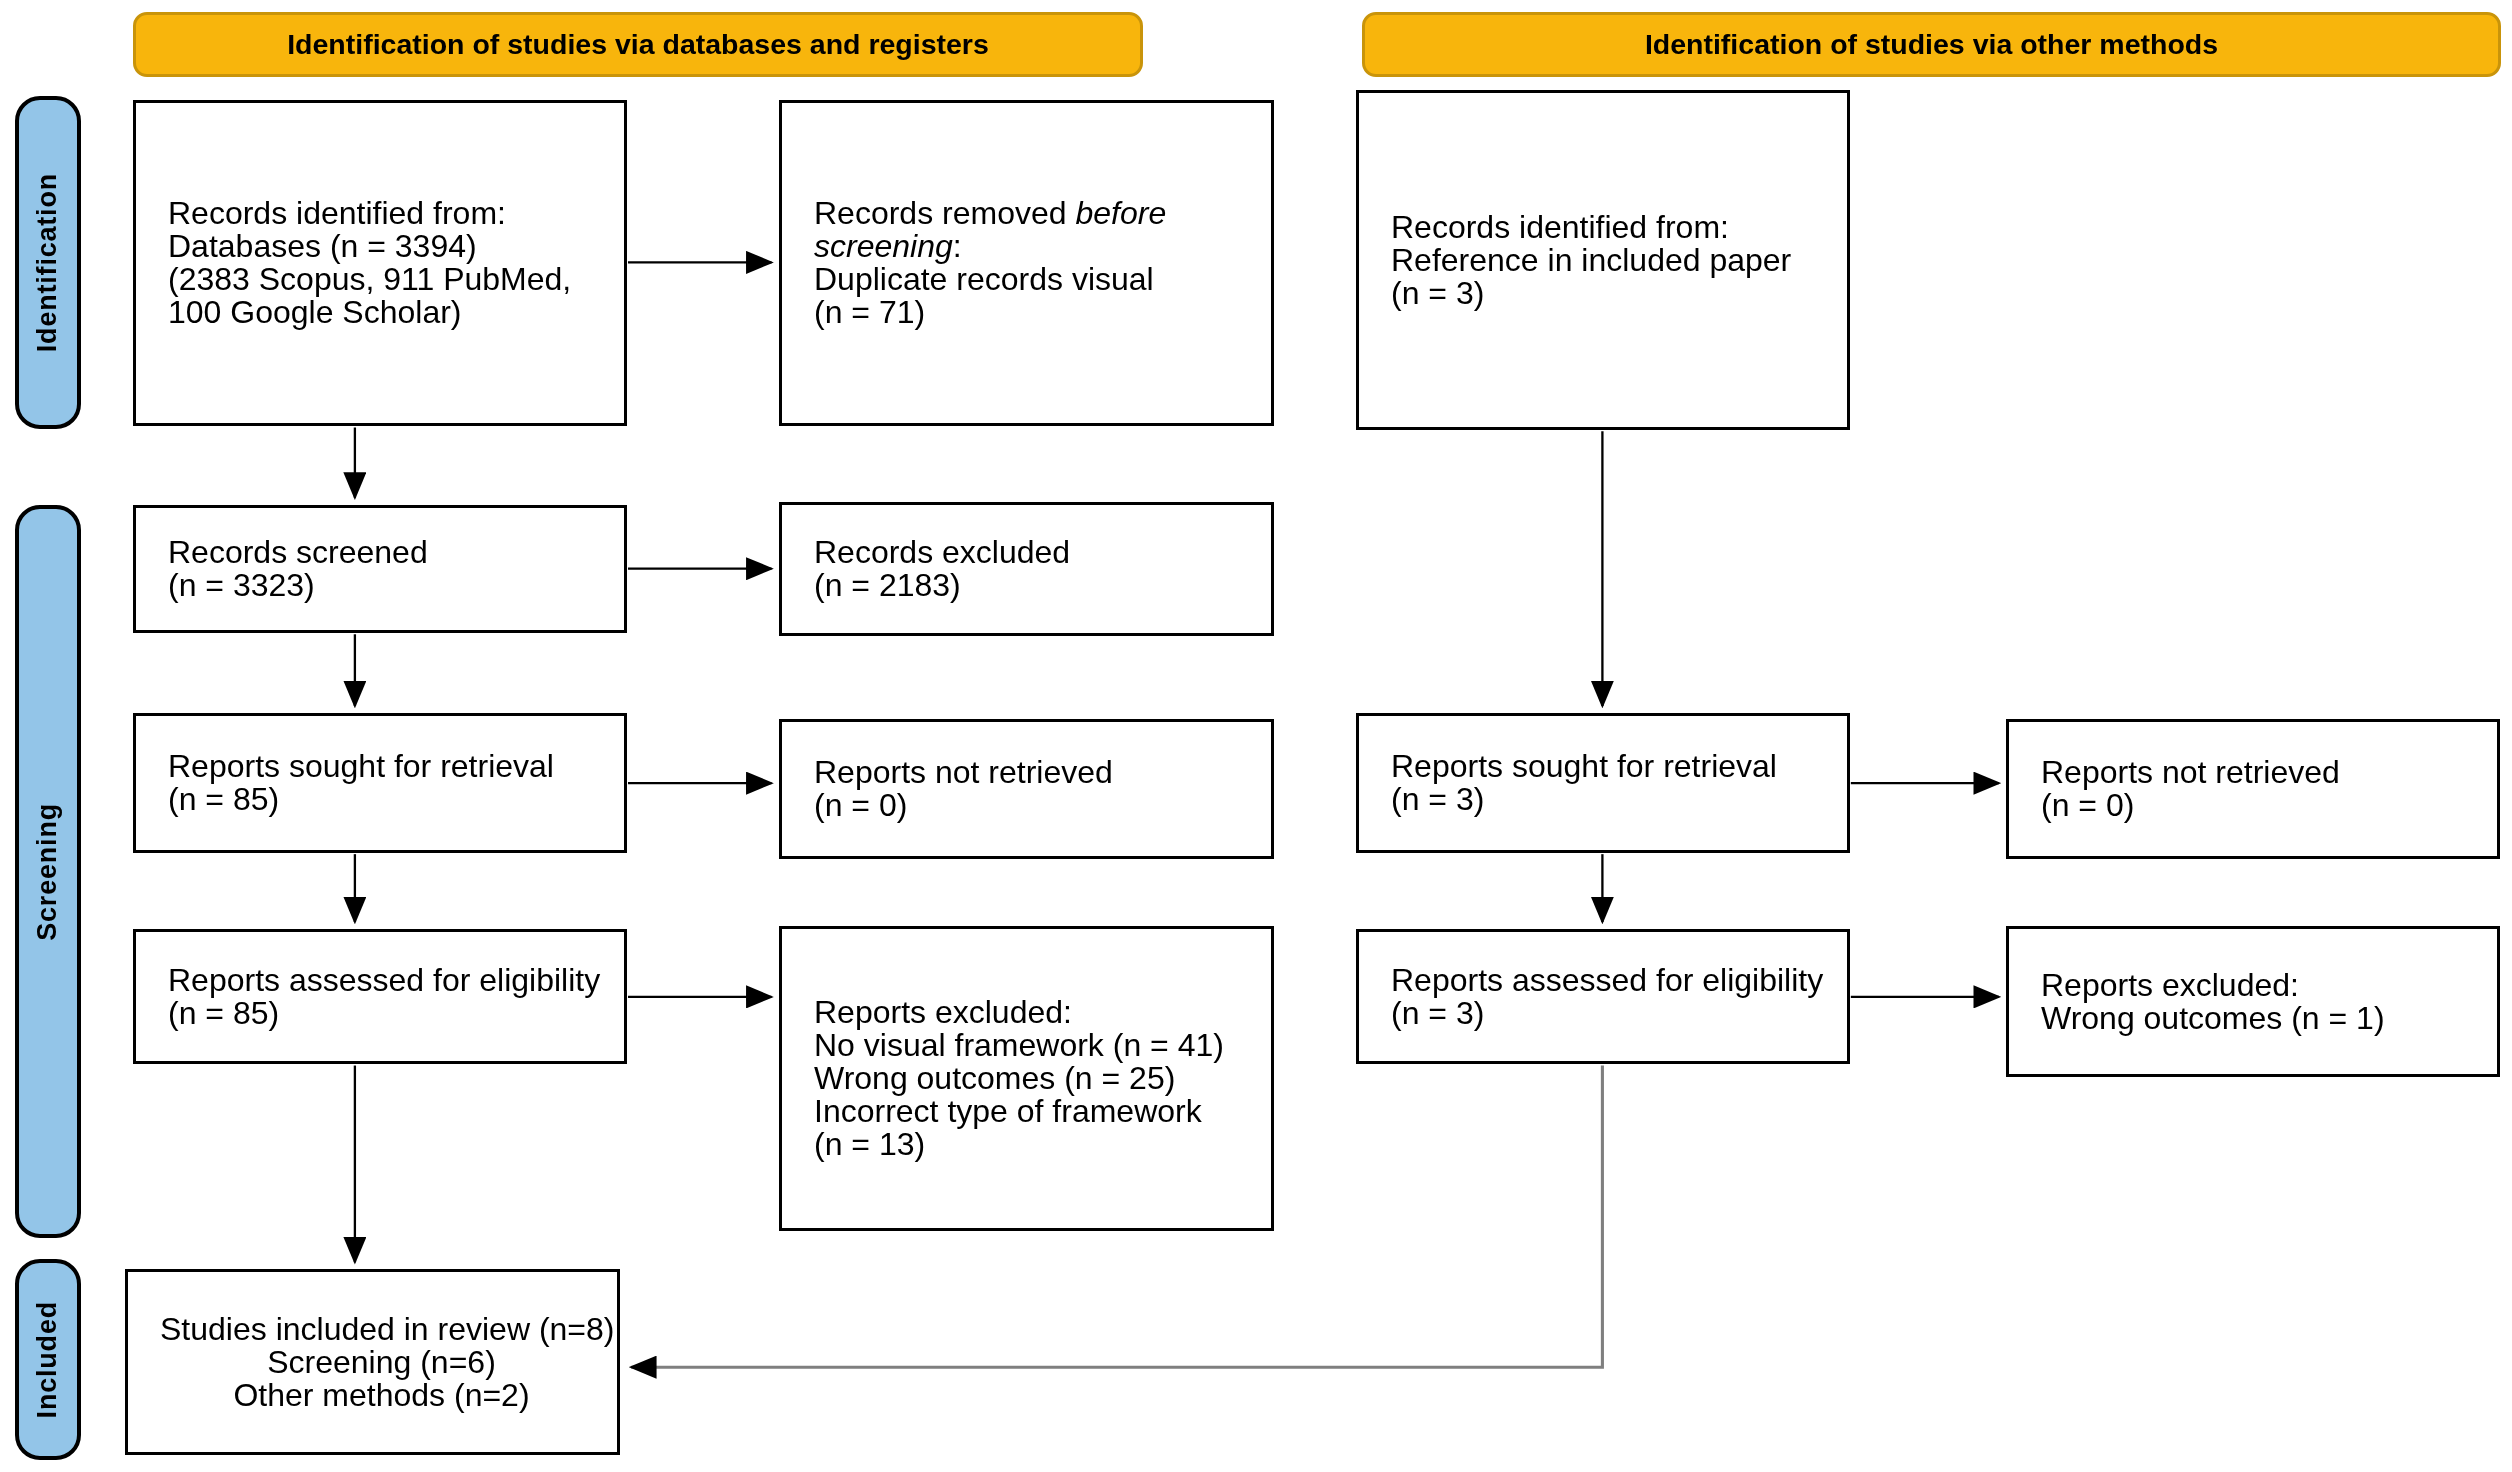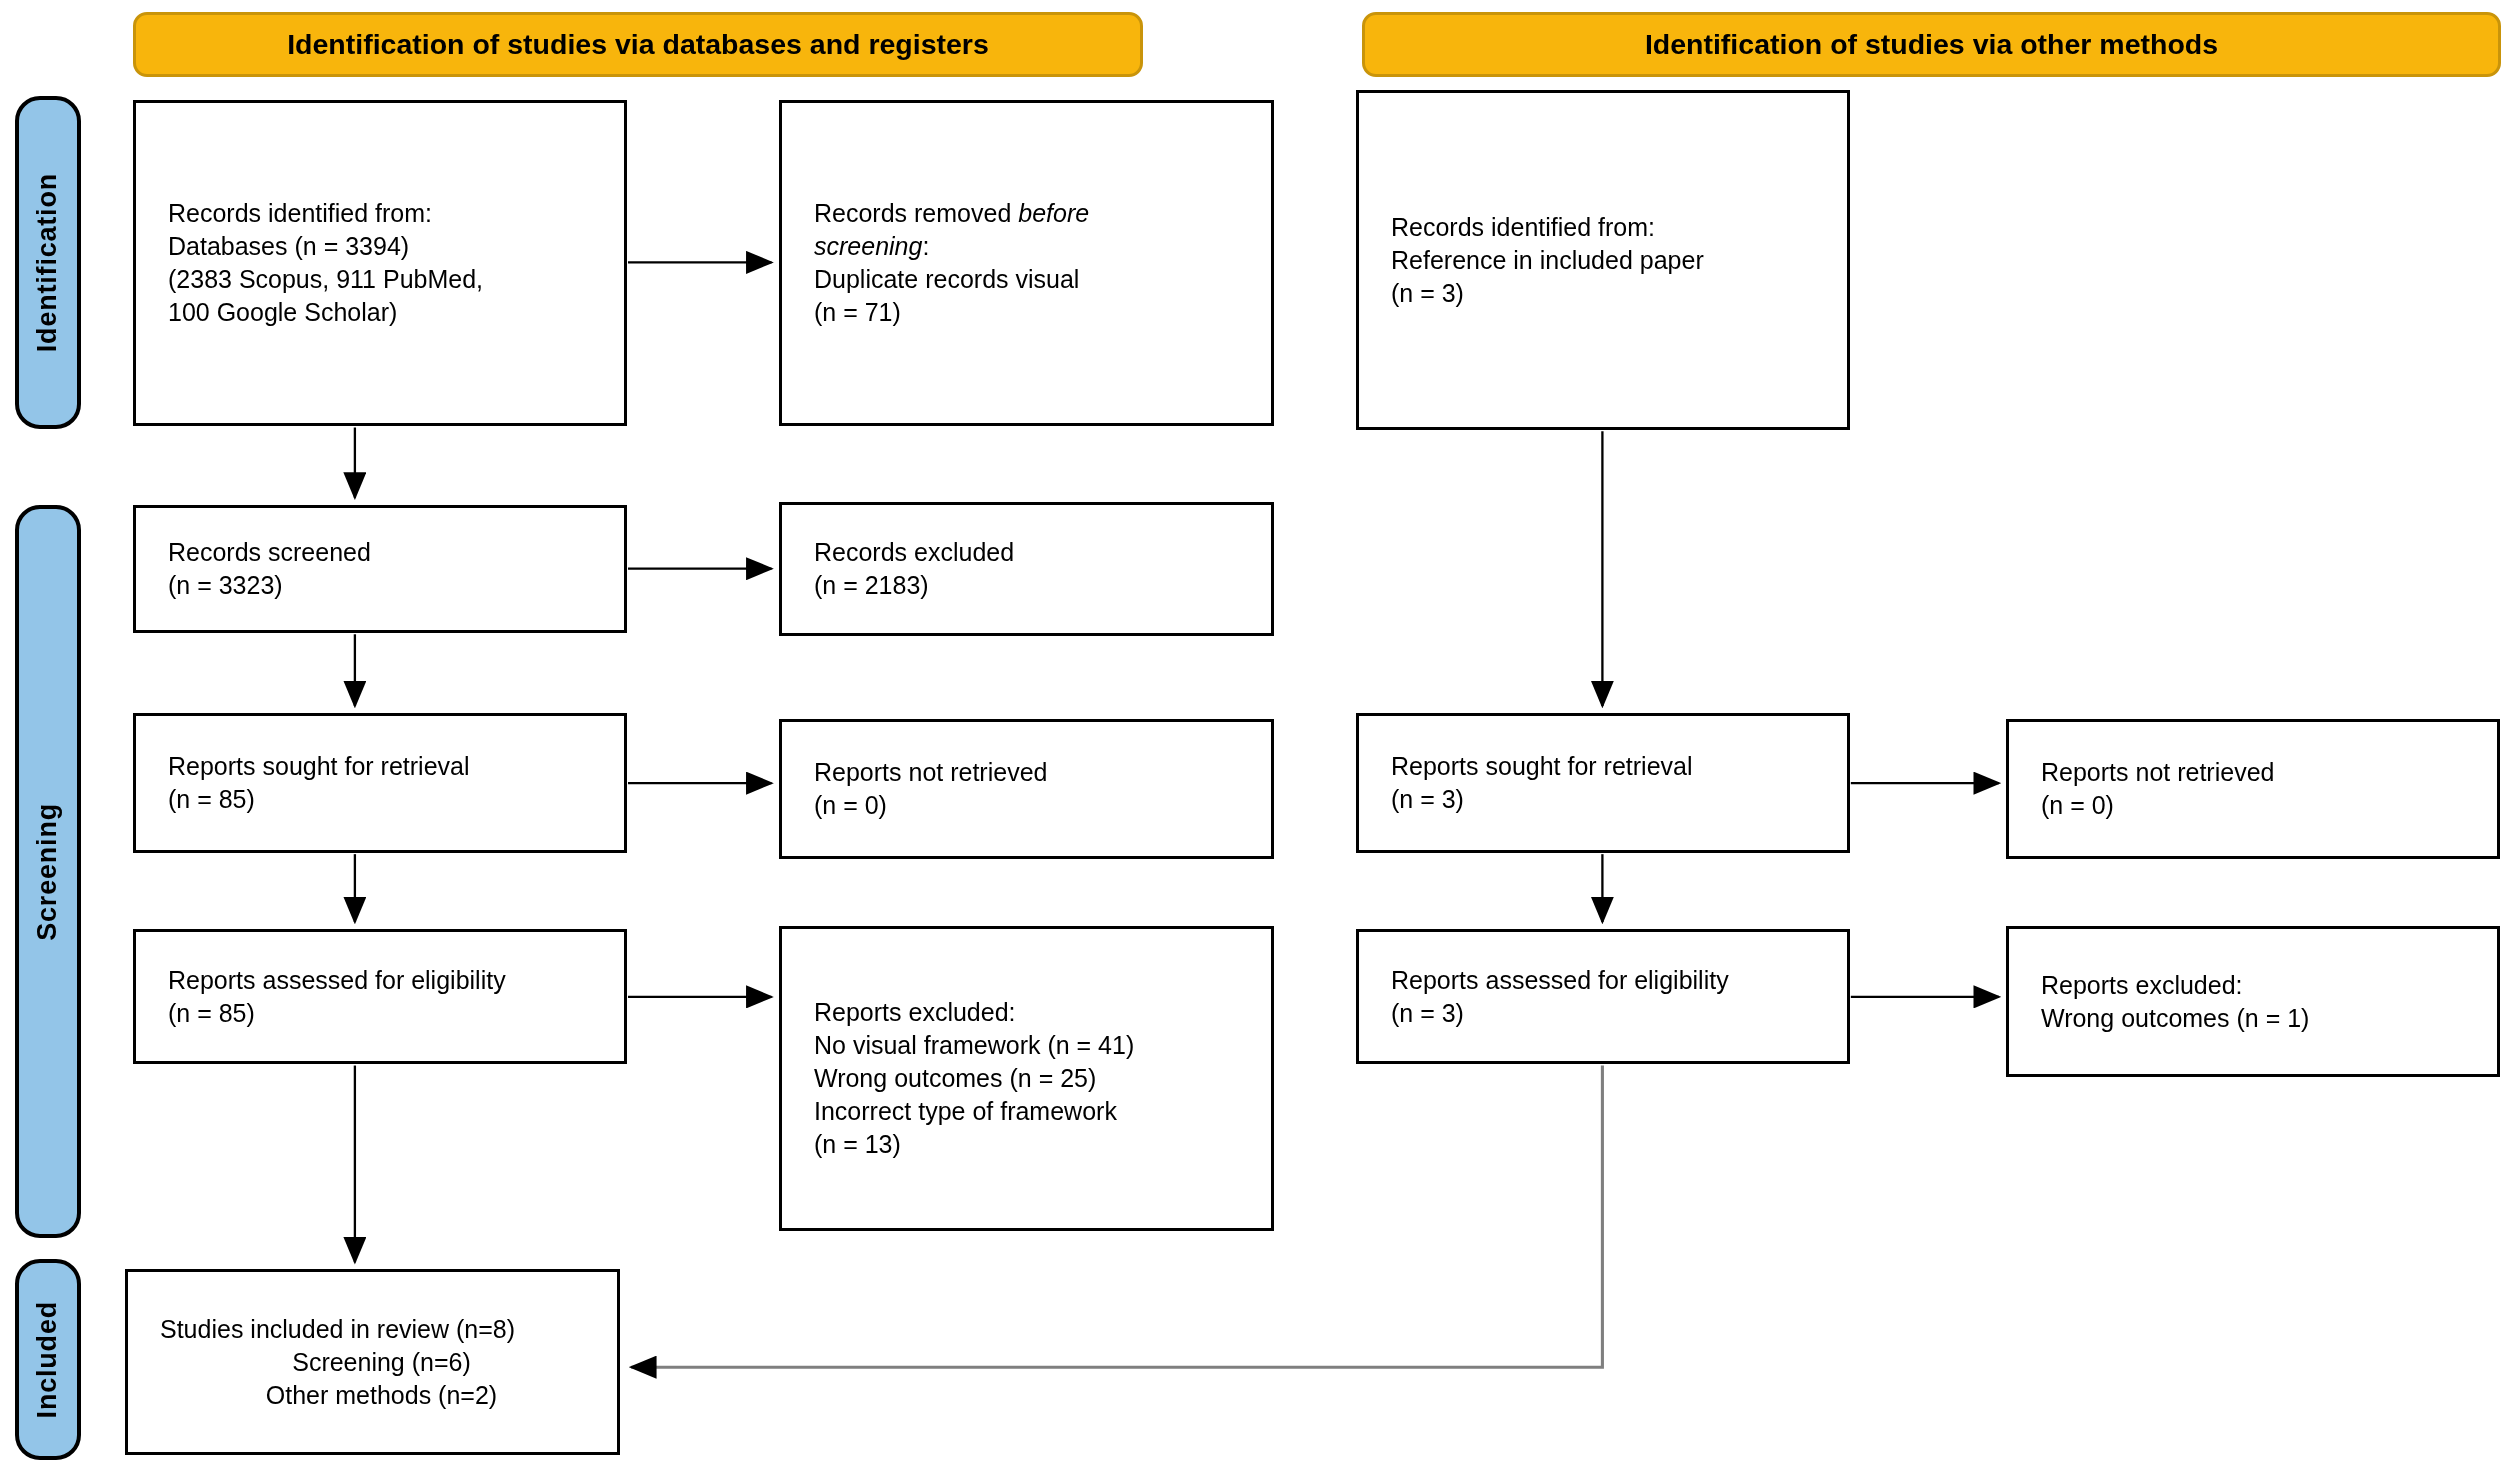--- a/index.html
+++ b/index.html
@@ -56,21 +56,21 @@
   
   .box {
     position: absolute;
     background: #ffffff;
     border: 3.9px solid #000000;
     box-sizing: border-box;
     display: flex;
     flex-direction: column;
     justify-content: center;
     padding: 9.3px 14px 9.3px 32px;
-    font-size: 25px;
+    font-size: 32px;
     line-height: 33px;
   }
   .ln { white-space: nowrap; }
   .ind { }
   .ctr { text-align: center; margin-left: 0; }
   .it { font-style: italic; }
   svg.connectors {
     position: absolute;
     left: 0; top: 0;
     pointer-events: none;

